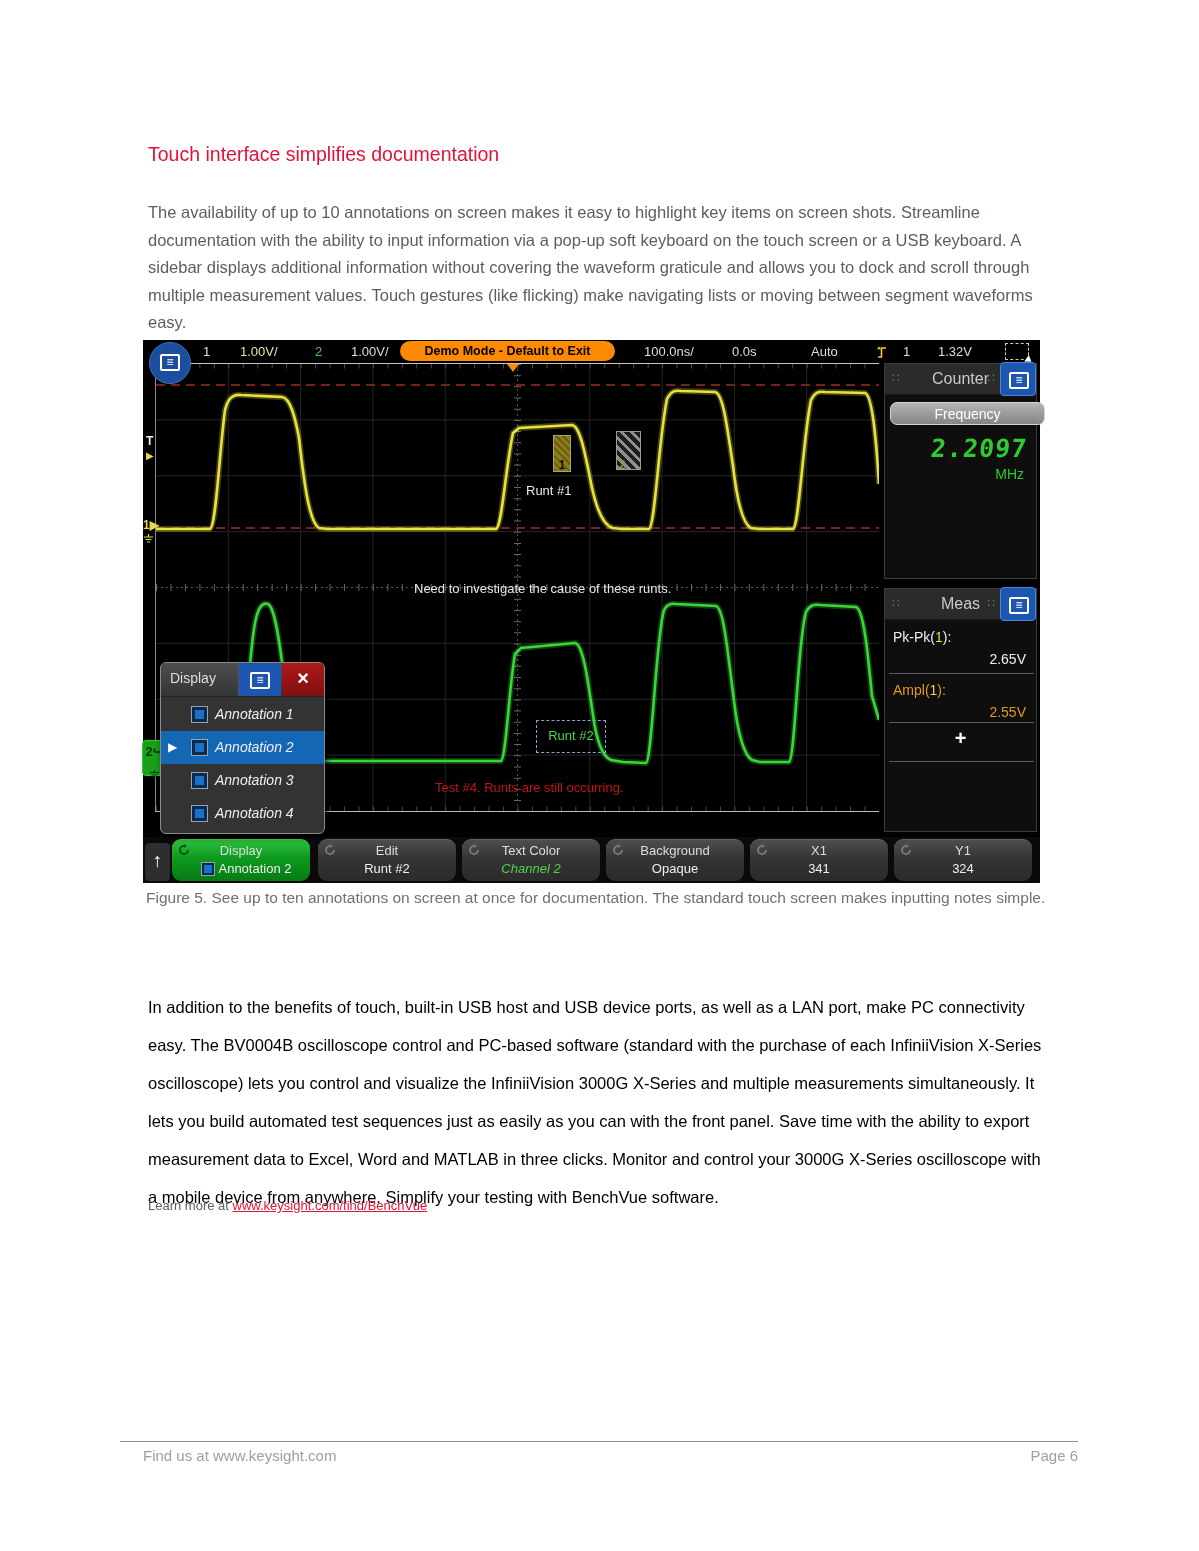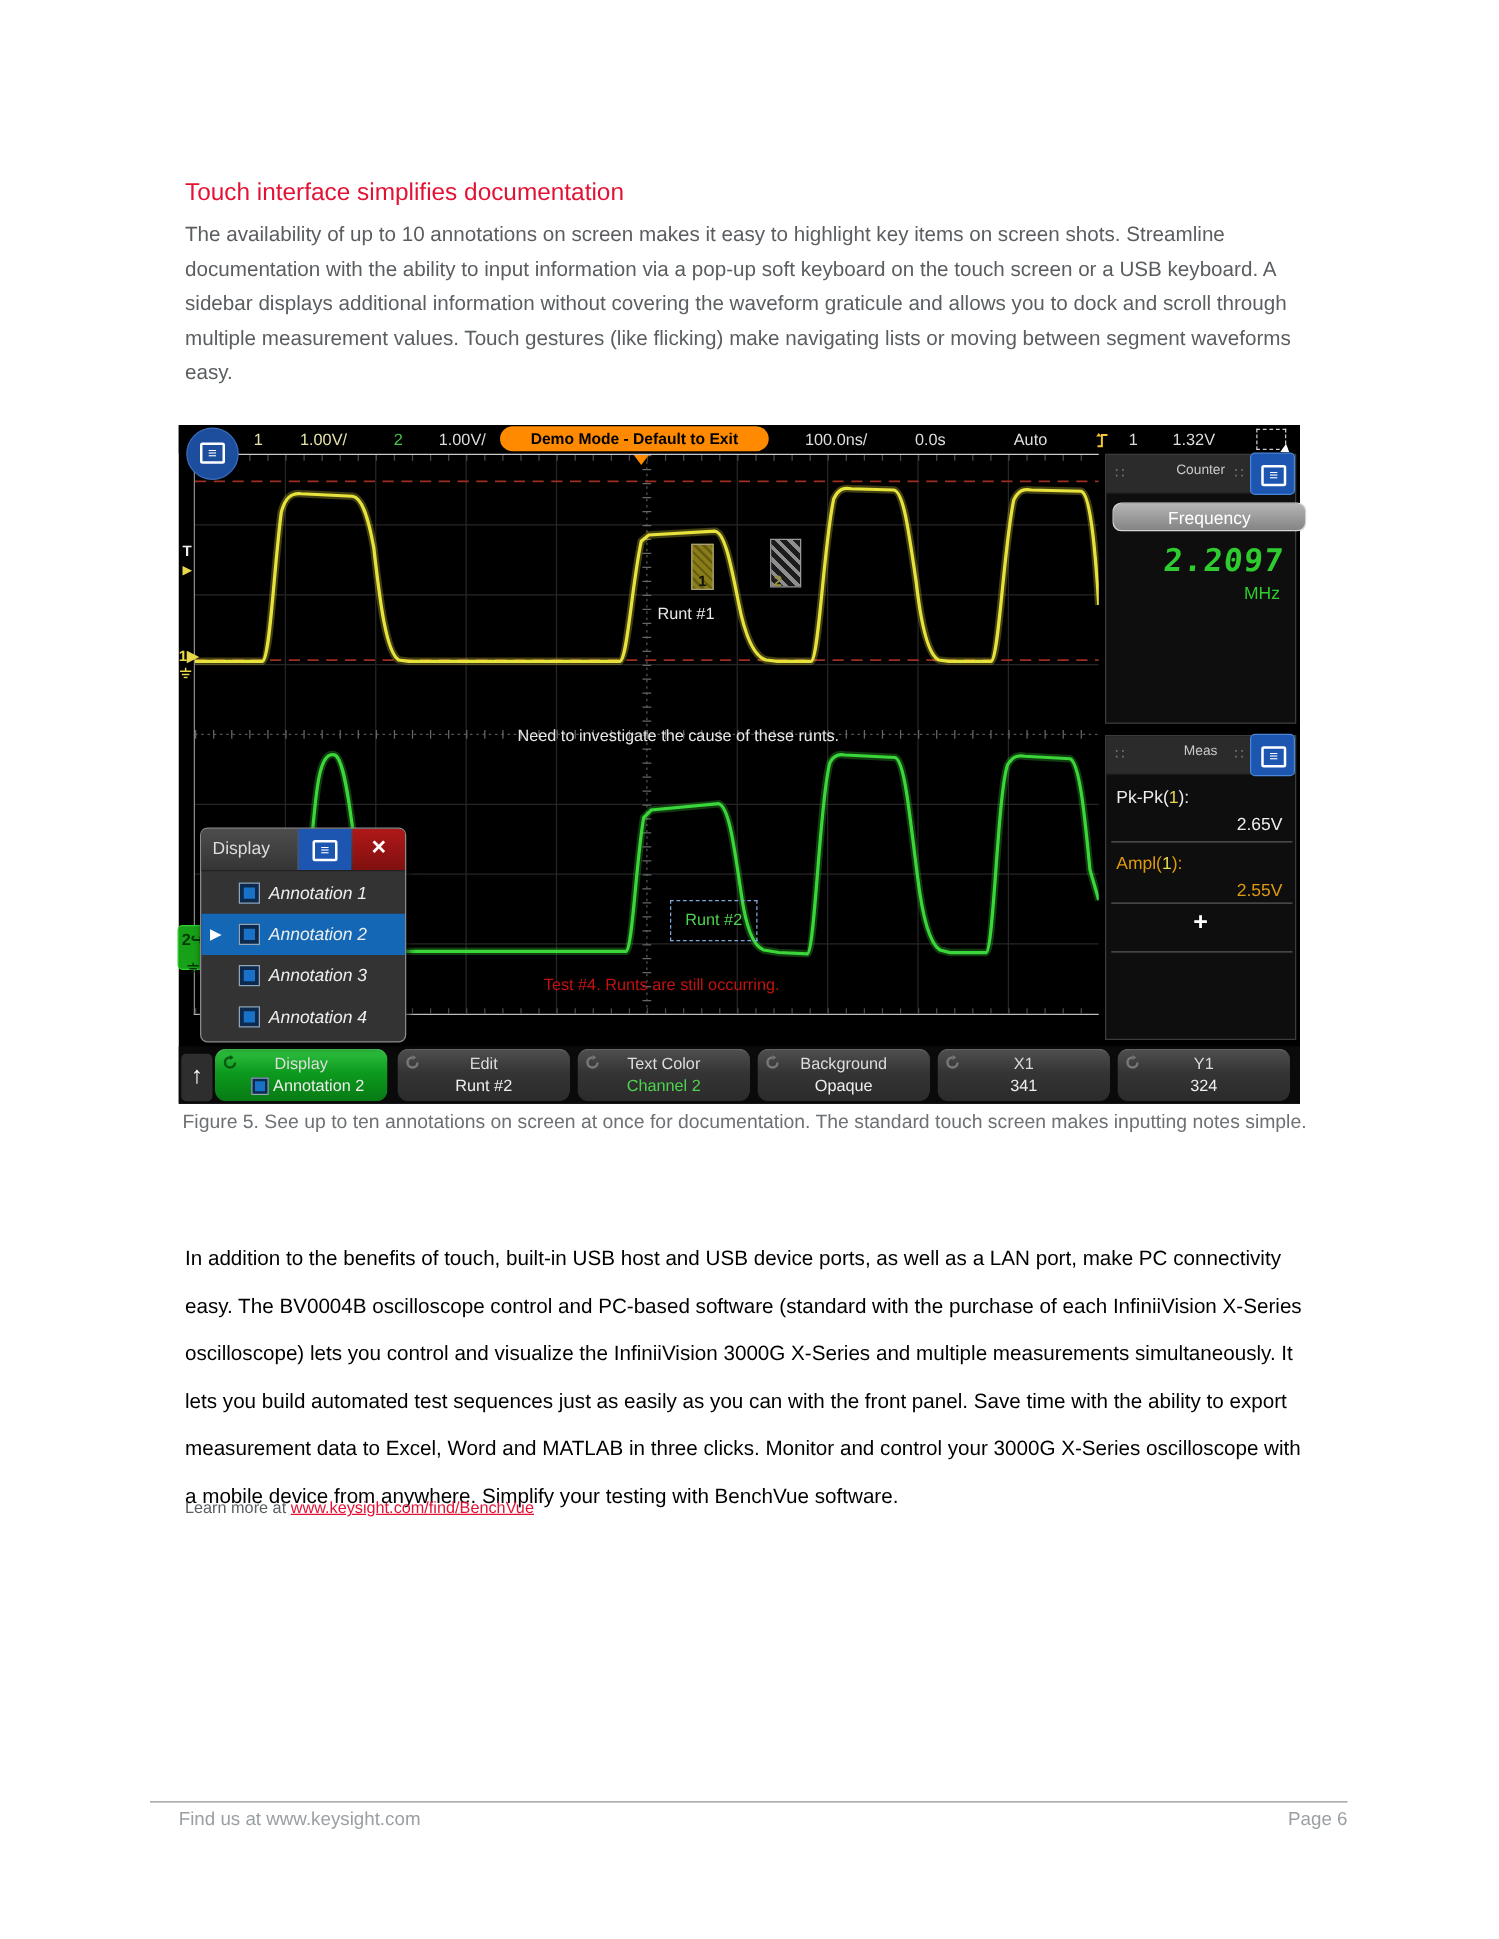--- a/index.html
+++ b/index.html
@@ -1,21 +1,21 @@
 <!DOCTYPE html>
 <html><head>
 <meta charset="utf-8">
 <style>
   html,body{margin:0;padding:0;background:#fff;}
   body{width:1199px;height:1551px;position:relative;font-family:"Liberation Sans",sans-serif;overflow:hidden;}
   .abs{position:absolute;}
 
   
   .doc-heading{left:148px;top:143px;font-size:19.5px;color:#e31235;}
-  .doc-para{left:148px;top:175px;width:902px;font-size:16.5px;line-height:27.5px;color:#5a5e61;}
+  .doc-para{left:148px;top:199px;width:902px;font-size:16.5px;line-height:27.5px;color:#5a5e61;}
   .doc-caption{left:146px;top:882px;width:910px;font-size:15.5px;line-height:31px;color:#6d7174;}
   .doc-para2{left:148px;top:988px;width:902px;font-size:16.5px;line-height:38px;color:#000000;}
   .doc-learn{left:148px;top:1198px;font-size:13px;color:#5a5e61;}
   .doc-link{color:#e31235;text-decoration:underline;cursor:pointer;}
   .footer-rule{left:120px;top:1441px;width:958px;height:1px;background:#8f9497;}
   .footer-left{left:143px;top:1447px;font-size:15px;color:#9aa0a3;}
   .footer-right{right:121px;top:1447px;font-size:15px;color:#9aa0a3;}
 
   
   .figure{left:143px;top:340px;width:897px;height:543px;background:#000;font-family:"Liberation Sans",sans-serif;}
@@ -76,32 +76,32 @@
 
   
   .skbar{left:0;top:497px;width:897px;height:46px;background:#0a0a0a;}
   .upbtn{left:2px;top:503px;width:25px;height:38px;background:#2e2e2e;border-radius:4px;color:#fff;
          font-size:19px;font-weight:bold;text-align:center;line-height:36px;}
   .skey{position:absolute;top:499px;width:138px;height:42px;border-radius:9px;
         background:linear-gradient(#4e4e4e,#343434 45%,#2b2b2b);border-top:1px solid #636363;box-sizing:border-box;}
   .skey.green{background:linear-gradient(#2fbf3f,#0c9a1e 45%,#087a14);border-top:1px solid #4ad45e;}
   .sk1{position:absolute;left:0;top:3px;width:100%;text-align:center;font-size:13px;color:#ddd;}
   .sk2{position:absolute;left:0;top:21px;width:100%;text-align:center;font-size:13px;color:#eee;}
-  .sk2.grn{color:#4ed44e;}
+  .sk2.grn{color:#4ed44e;font-style:italic;}
   .skey .cb{position:absolute;left:29px;top:22px;width:12px;height:12px;}
   .skey .cb:after{left:2px;top:2px;width:8px;height:8px;}
   .skgreen2{padding-left:14px;}
   .rot-ic{position:absolute;left:6px;top:4px;}
 
   
   .panel{position:absolute;left:741px;width:153px;background:#0e0e0e;border:1px solid #3c3c3c;box-sizing:border-box;}
   .p-counter{top:23px;height:216px;}
   .p-meas{top:248px;height:244px;}
   .p-head{position:absolute;left:0;top:0;width:100%;height:30px;background:#2b2b2b;border-bottom:1px solid #1a1a1a;}
-  .p-title{position:absolute;width:100%;text-align:center;top:6px;color:#c9c9c9;font-size:11px;}
+  .p-title{position:absolute;width:100%;text-align:center;top:6px;color:#c9c9c9;font-size:16px;}
   .p-dots{position:absolute;top:7px;color:#777;font-size:12px;letter-spacing:-1px;}
   .p-tab{position:absolute;right:0;top:-2px;width:36px;height:34px;background:#1d56b0;border:1px solid #4a86d8;border-radius:4px;box-sizing:border-box;}
   .freq-btn{position:absolute;left:5px;top:38px;width:155px;height:23px;border-radius:7px;
             background:linear-gradient(#b5b5b5,#848484);border:1px solid #d5d5d5;
             color:#fff;font-size:14px;text-align:center;line-height:22px;box-sizing:border-box;}
   .freq-val{position:absolute;right:9px;top:70px;color:#2ecc2e;font-family:"DejaVu Sans Mono",monospace;
             font-size:25px;font-weight:bold;letter-spacing:1px;transform:skewX(-6deg);}
   .freq-unit{position:absolute;right:12px;top:102px;color:#2ecc2e;font-size:14px;}
   .meas-label{position:absolute;left:8px;font-size:14px;color:#eee;}
   .meas-label .src{color:#e8d84a;}

